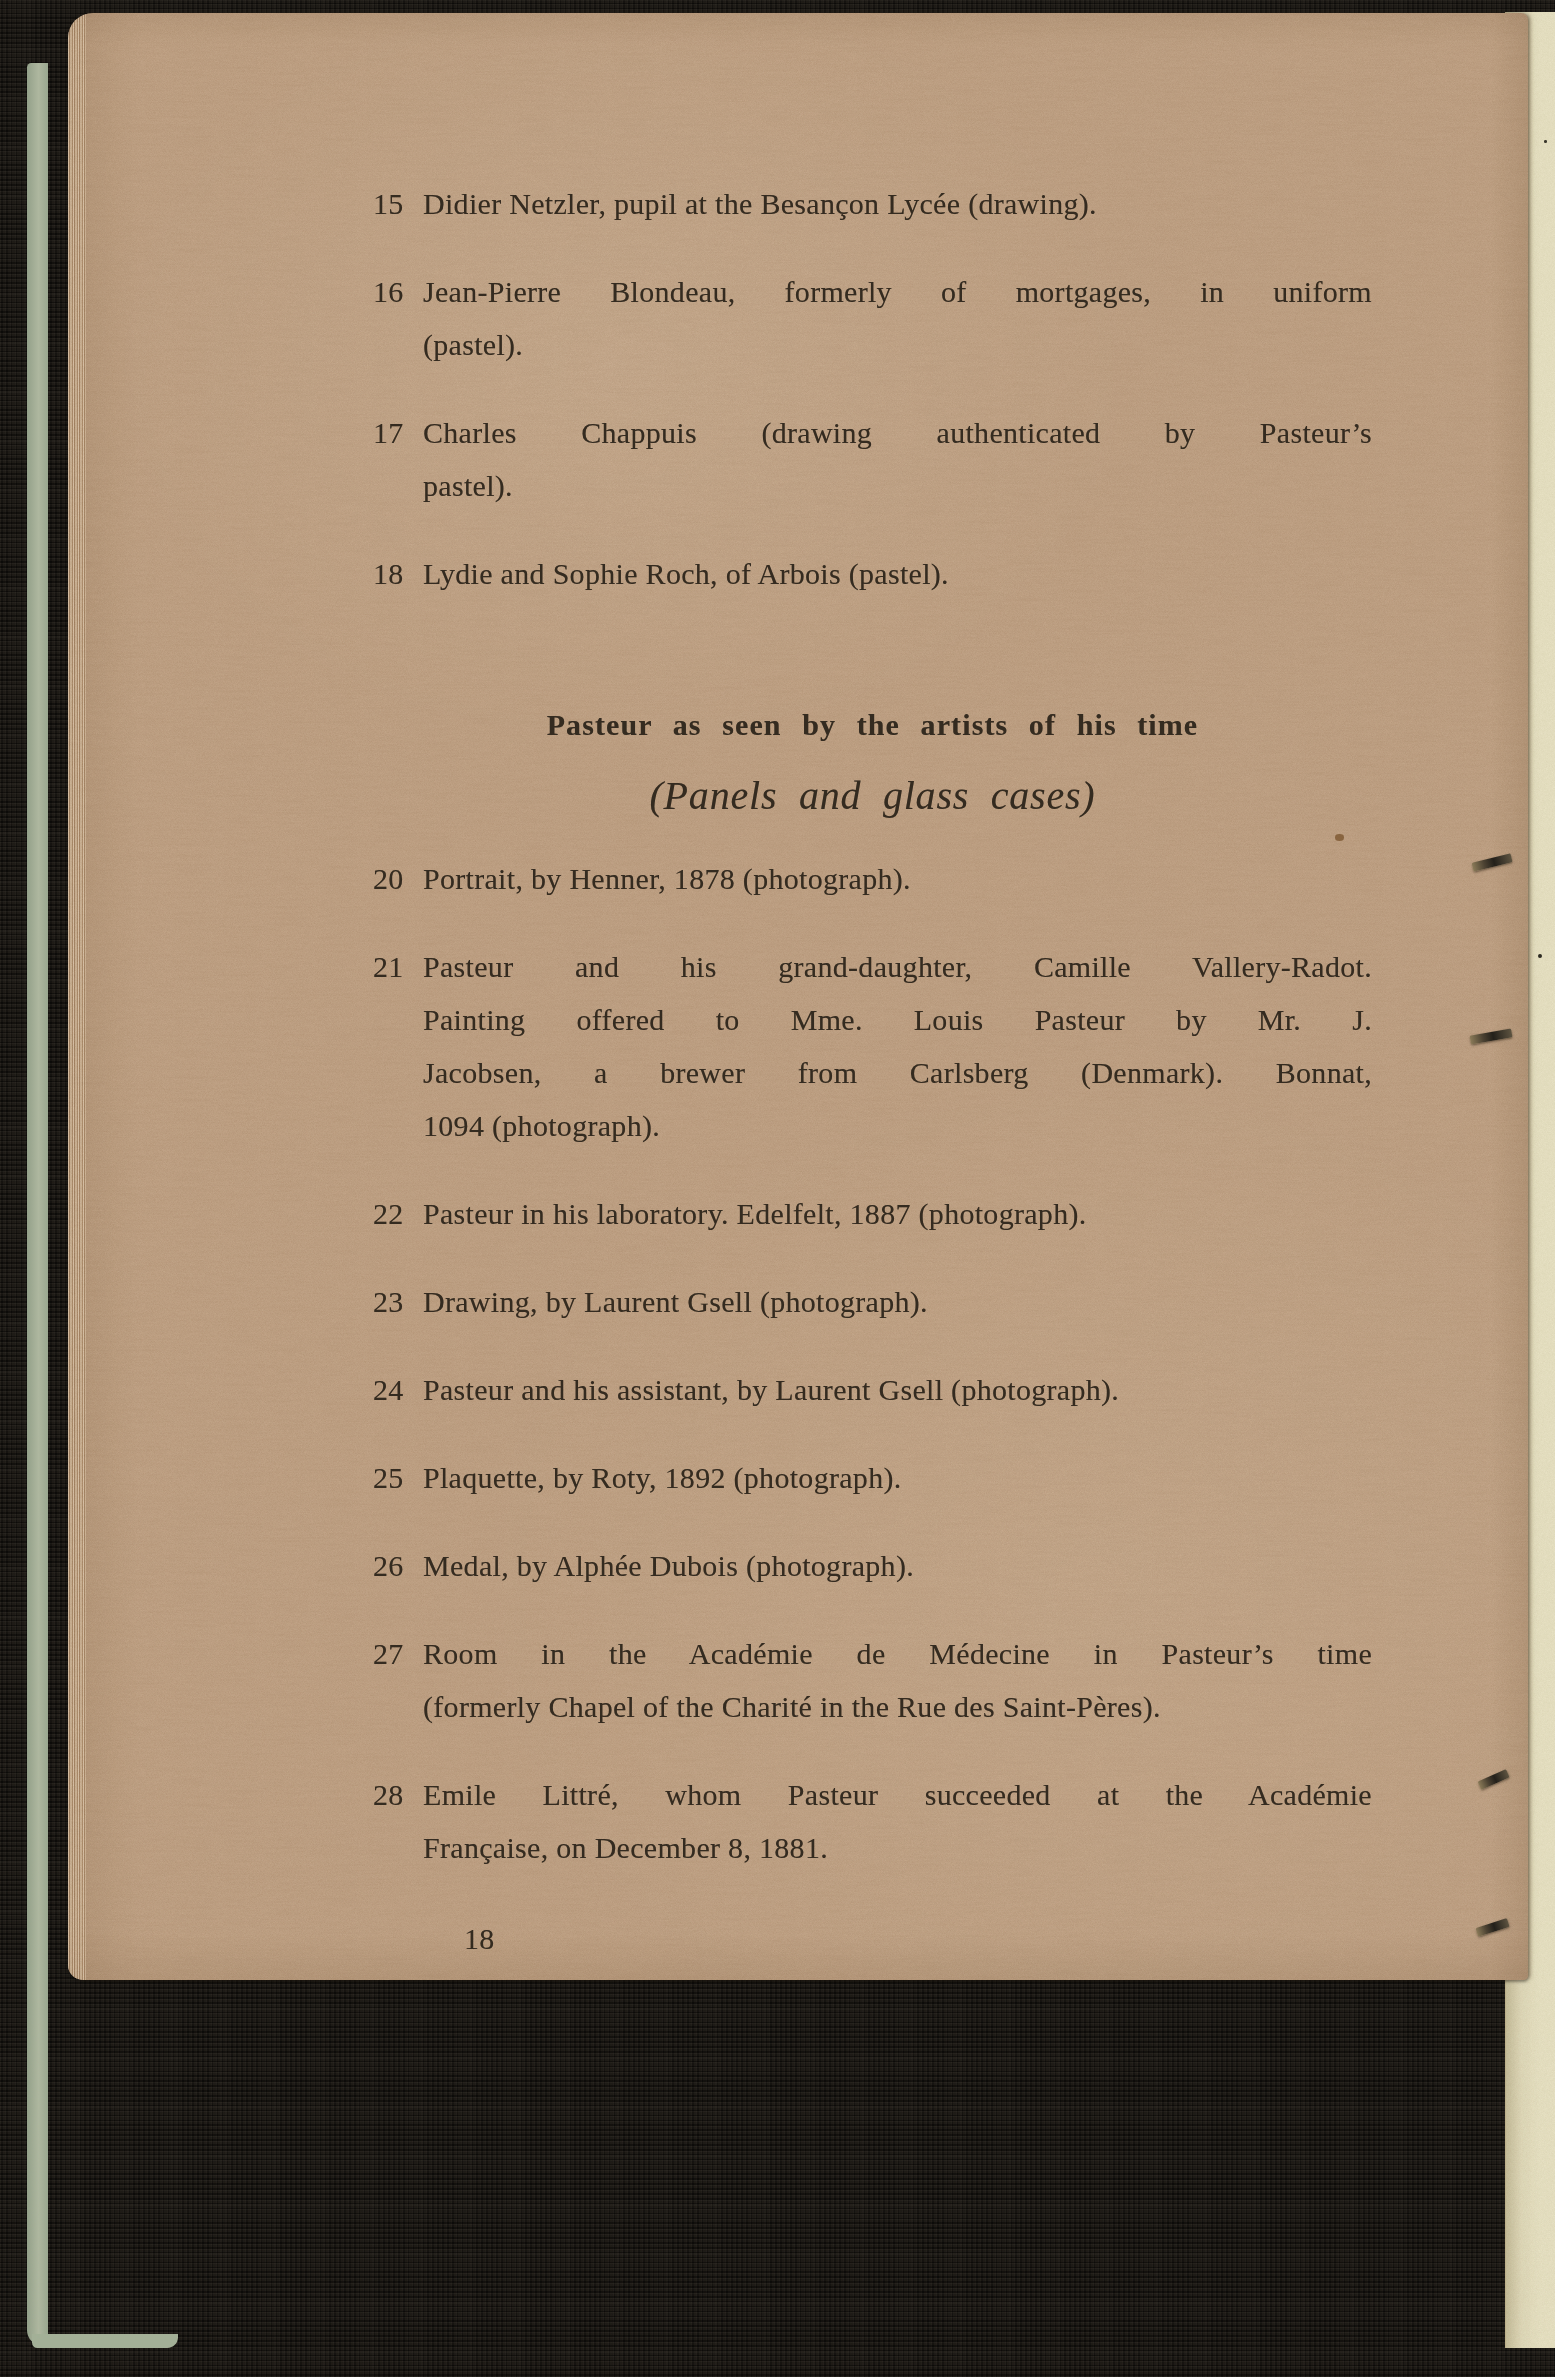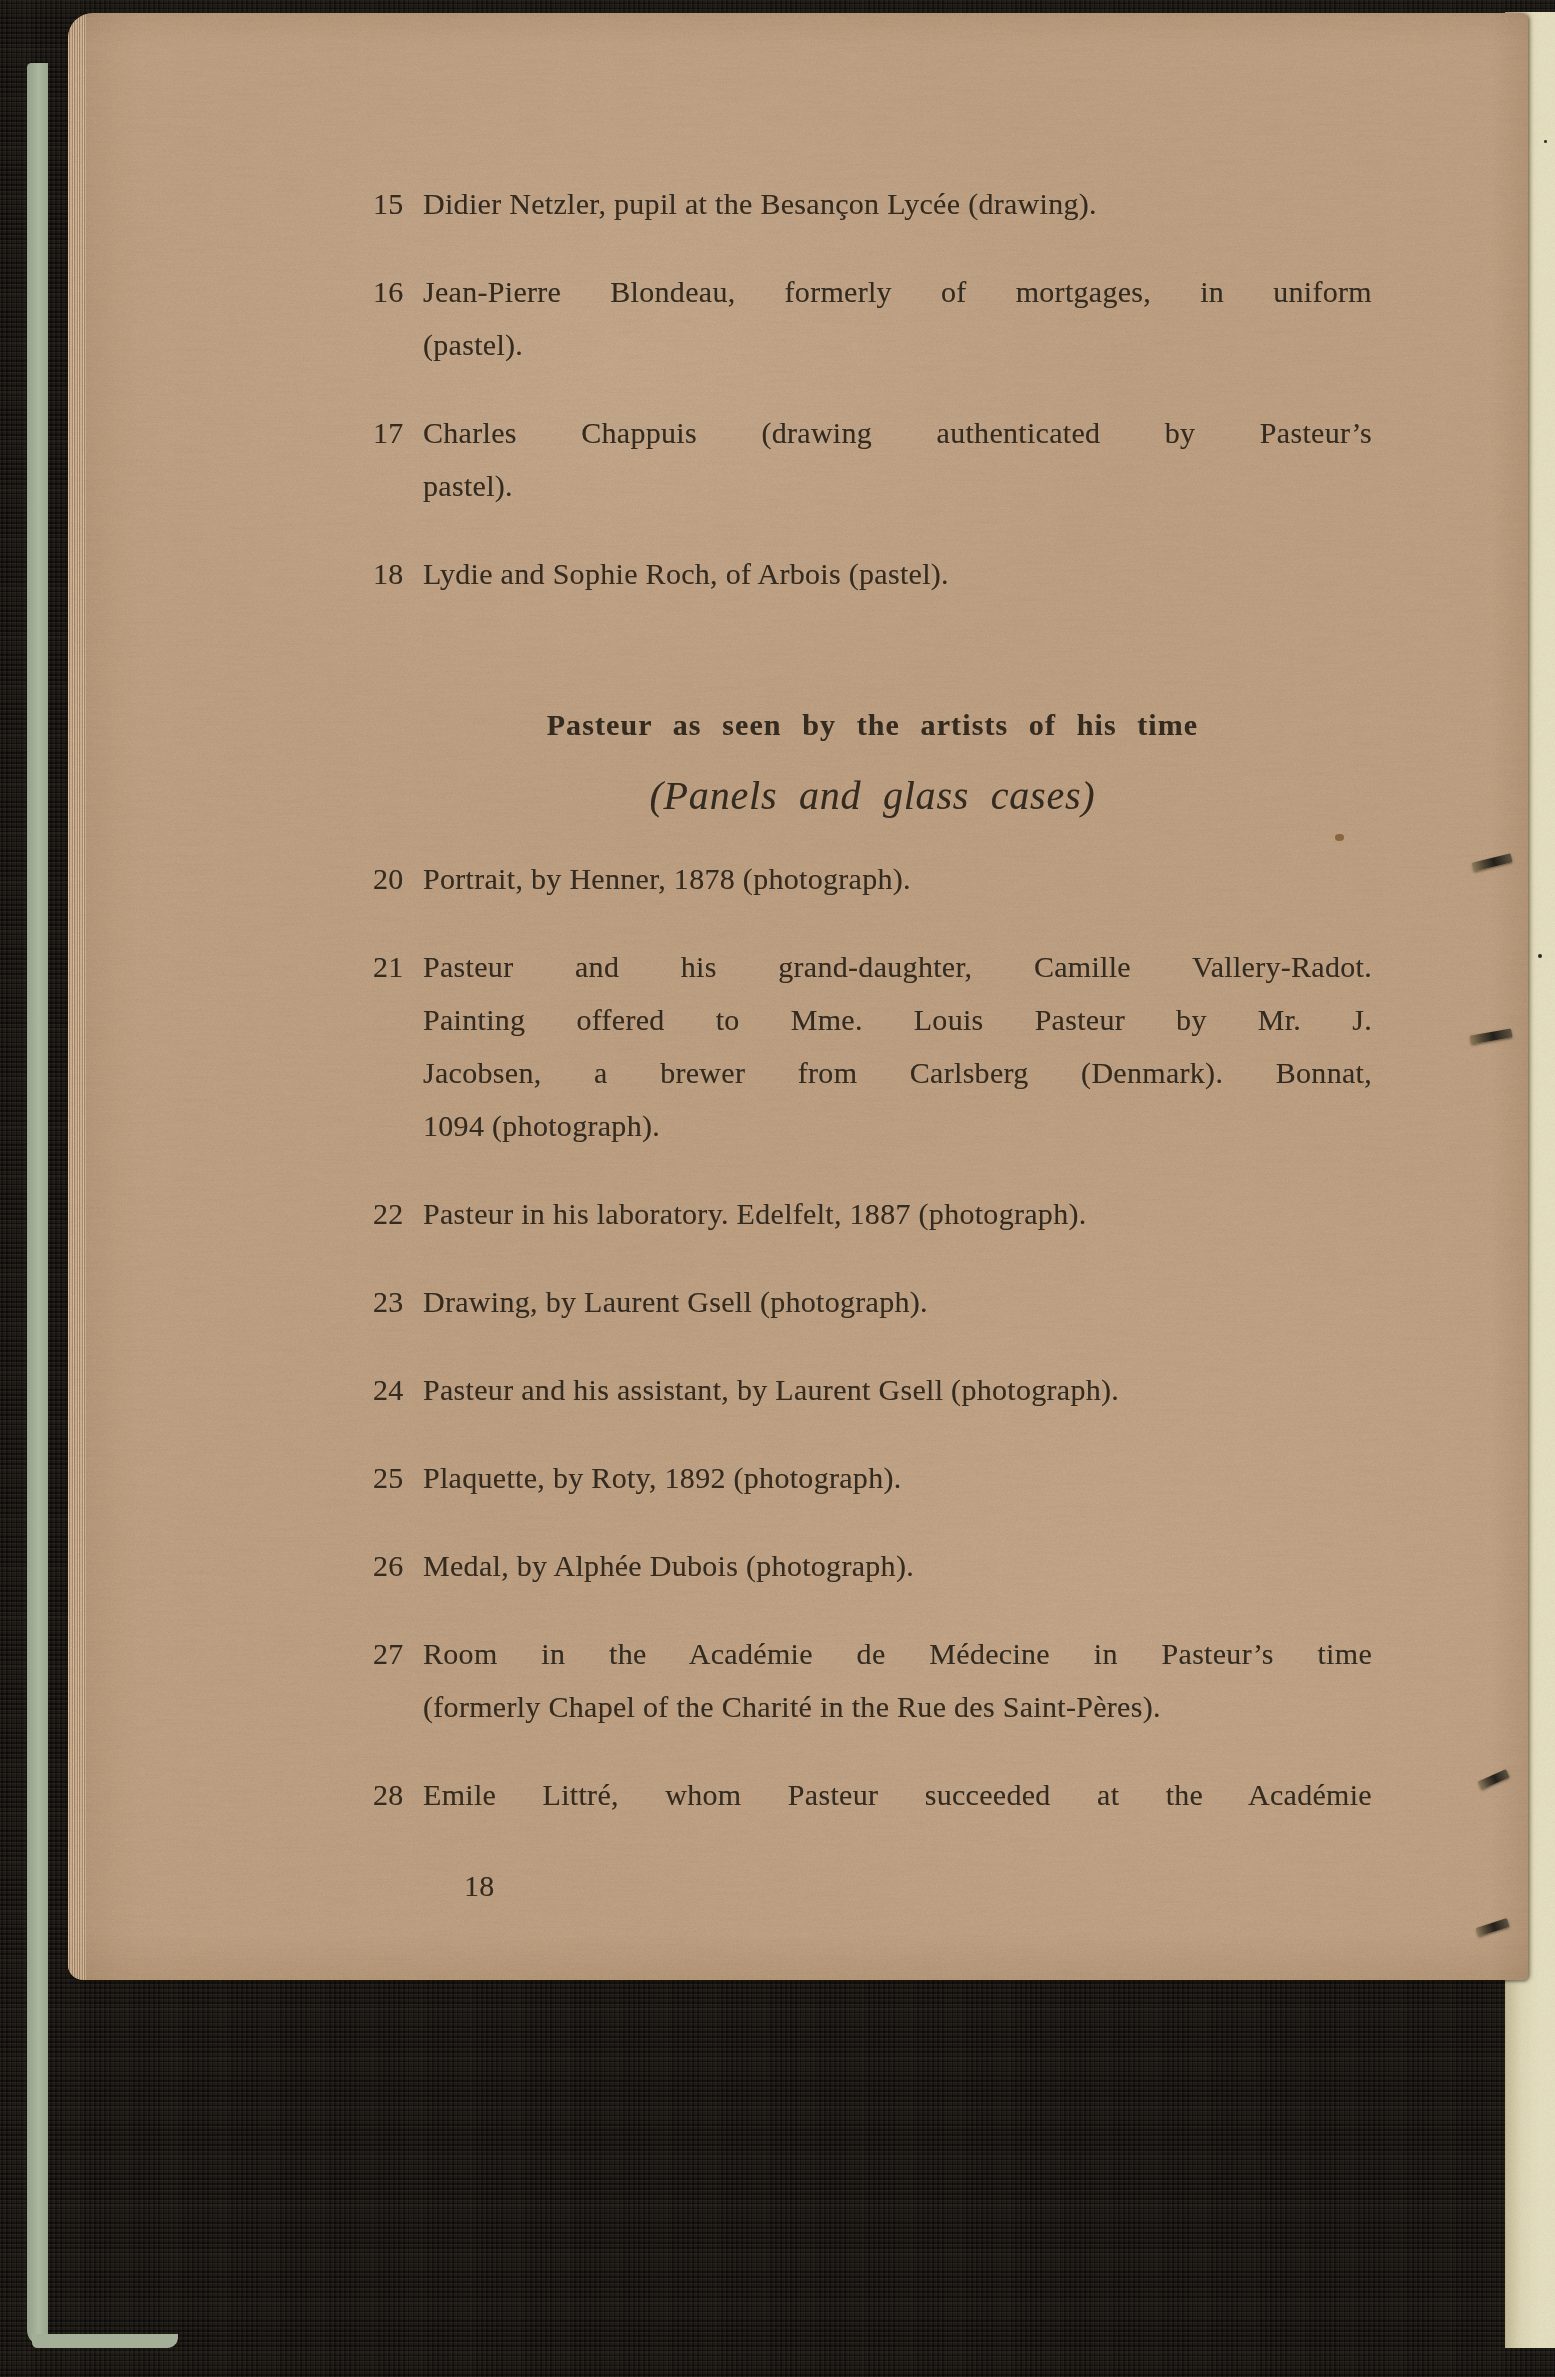--- a/index.html
+++ b/index.html
@@ -234,20 +234,21 @@
     <span class="num">27</span>
     <div class="lines">
             <div class="line just">Room in the Académie de Médecine in Pasteur’s time</div>
             <div class="line">(formerly Chapel of the Charité in the Rue des Saint-Pères).</div>
           </div>
   </div>
         <div class="item">
     <span class="num">28</span>
     <div class="lines">
             <div class="line just">Emile Littré, whom Pasteur succeeded at the Académie</div>
+            <div class="line">Française, on December 8, 1881.</div>
           </div>
   </div>
       </div>
 
     <div class="pageno">18</div>
   </div>
 </div>
 
 <div class="staple" id="staple-1"></div>
 <div class="staple" id="staple-2"></div>

